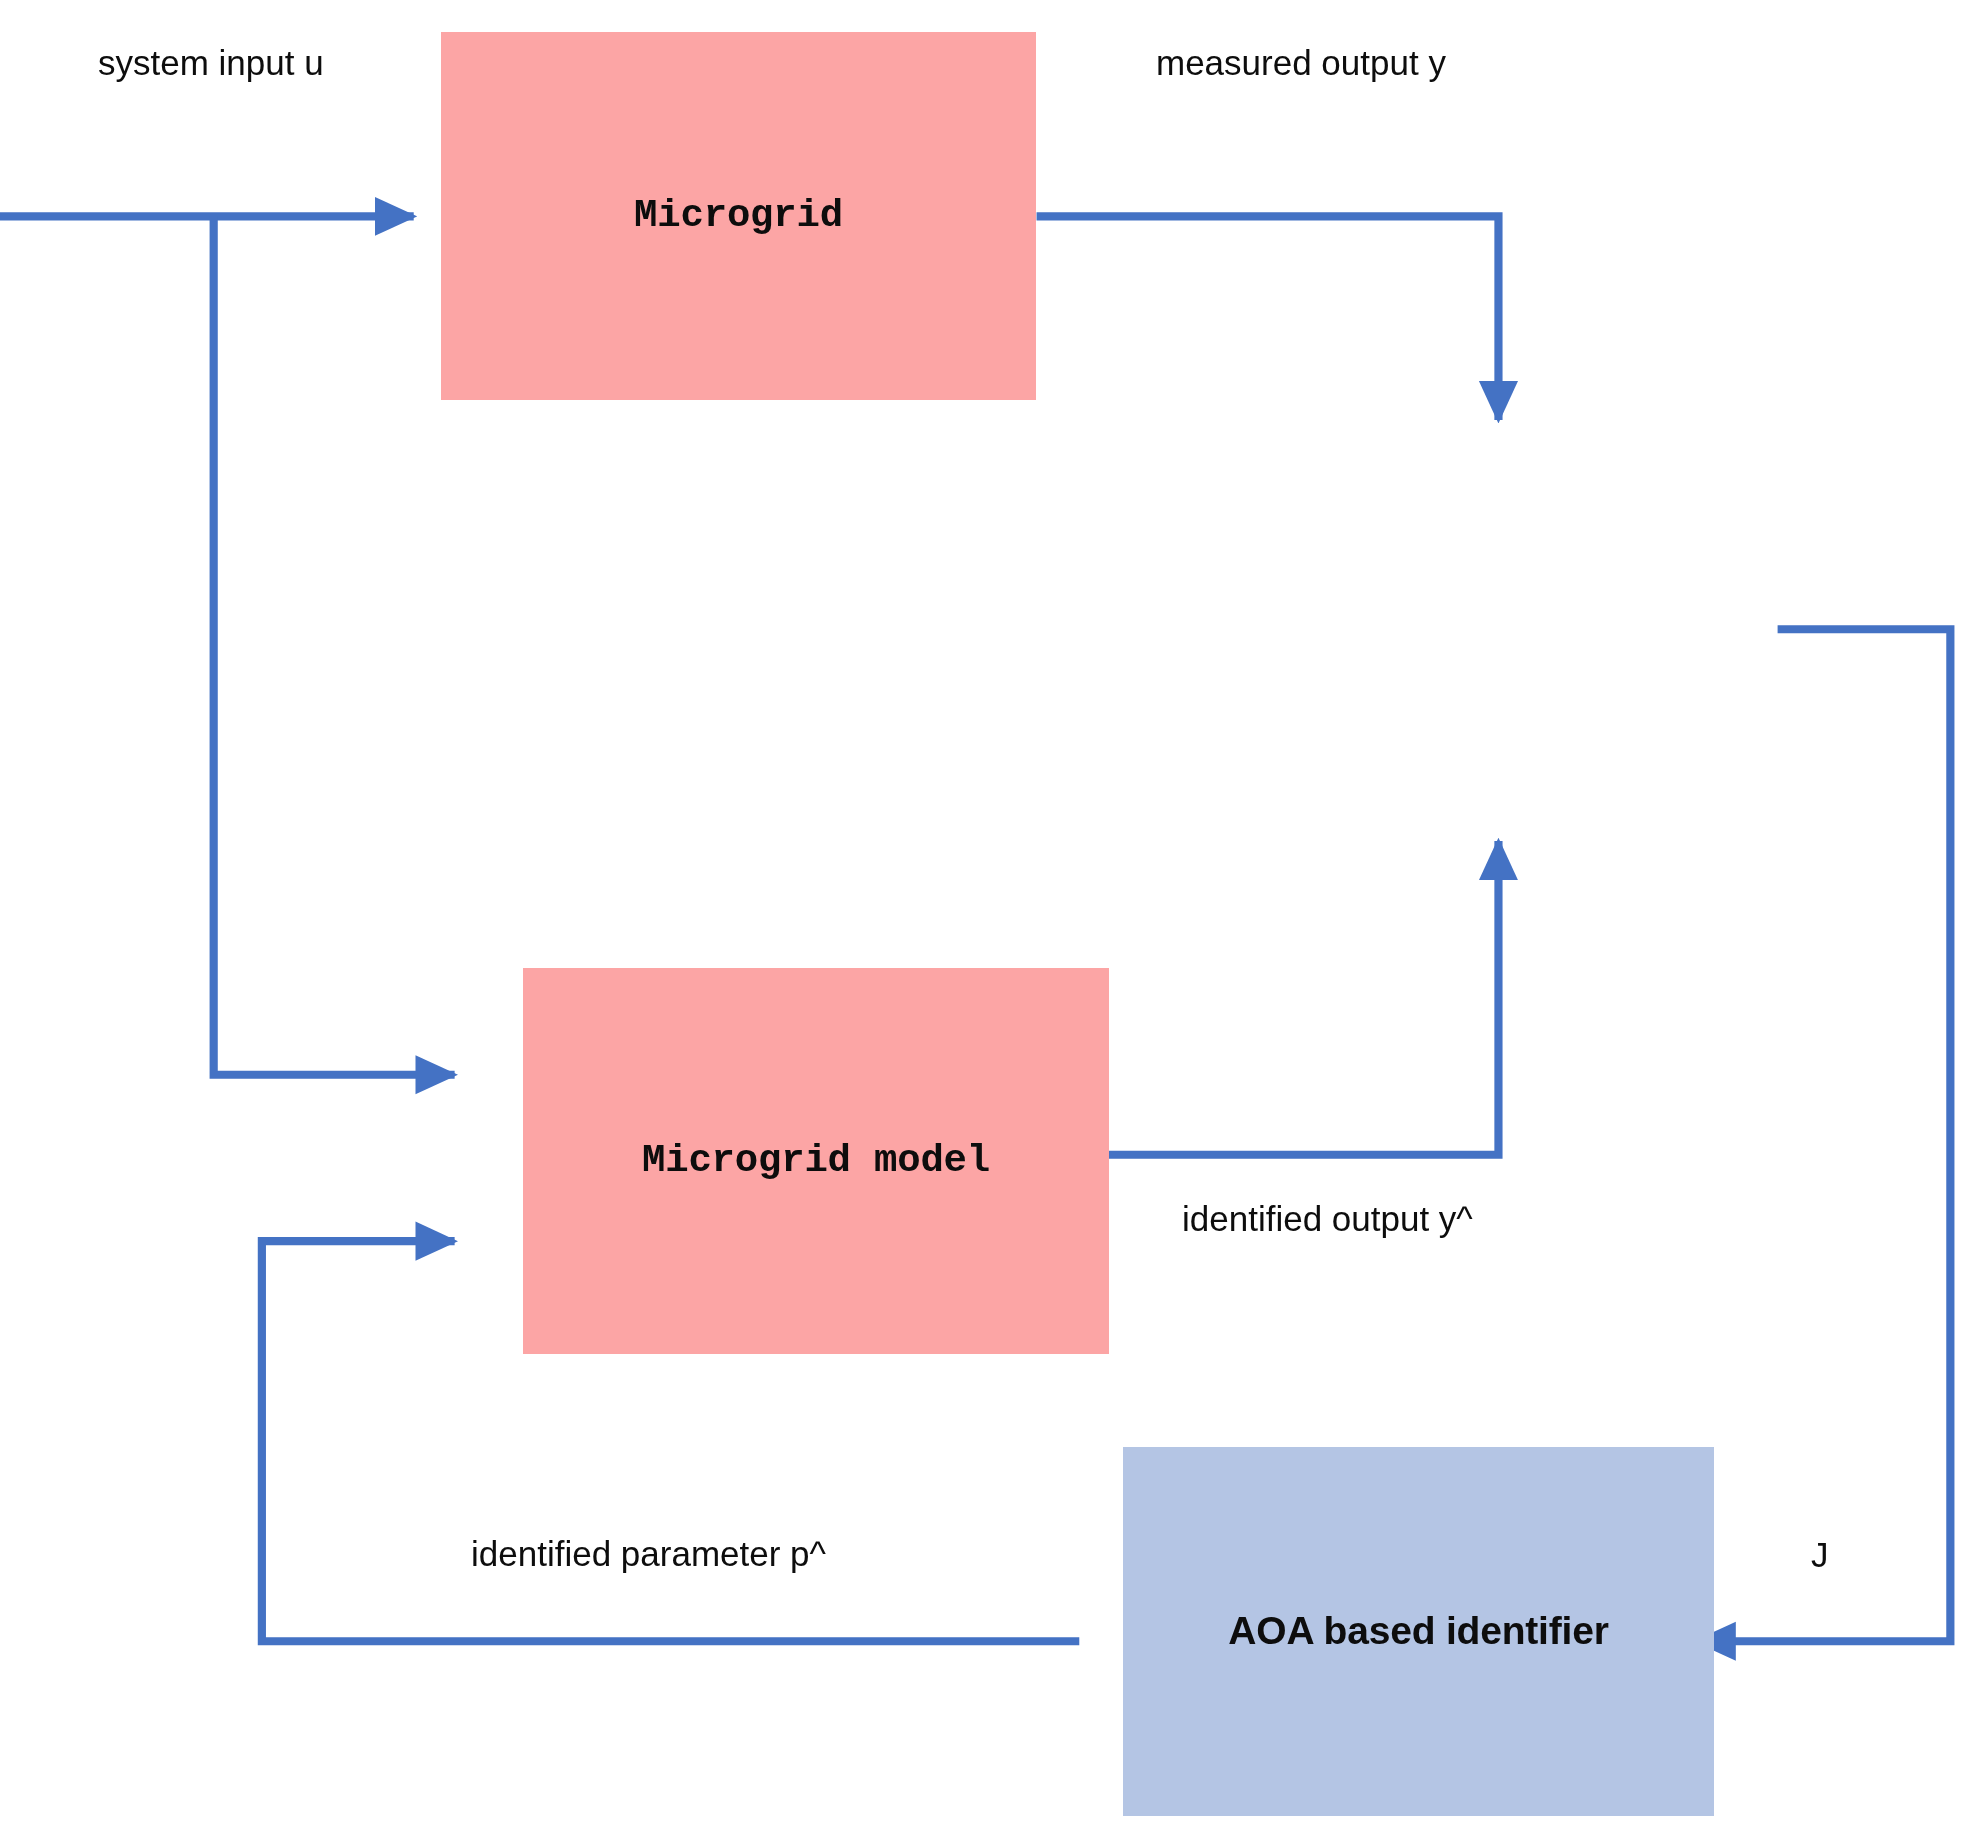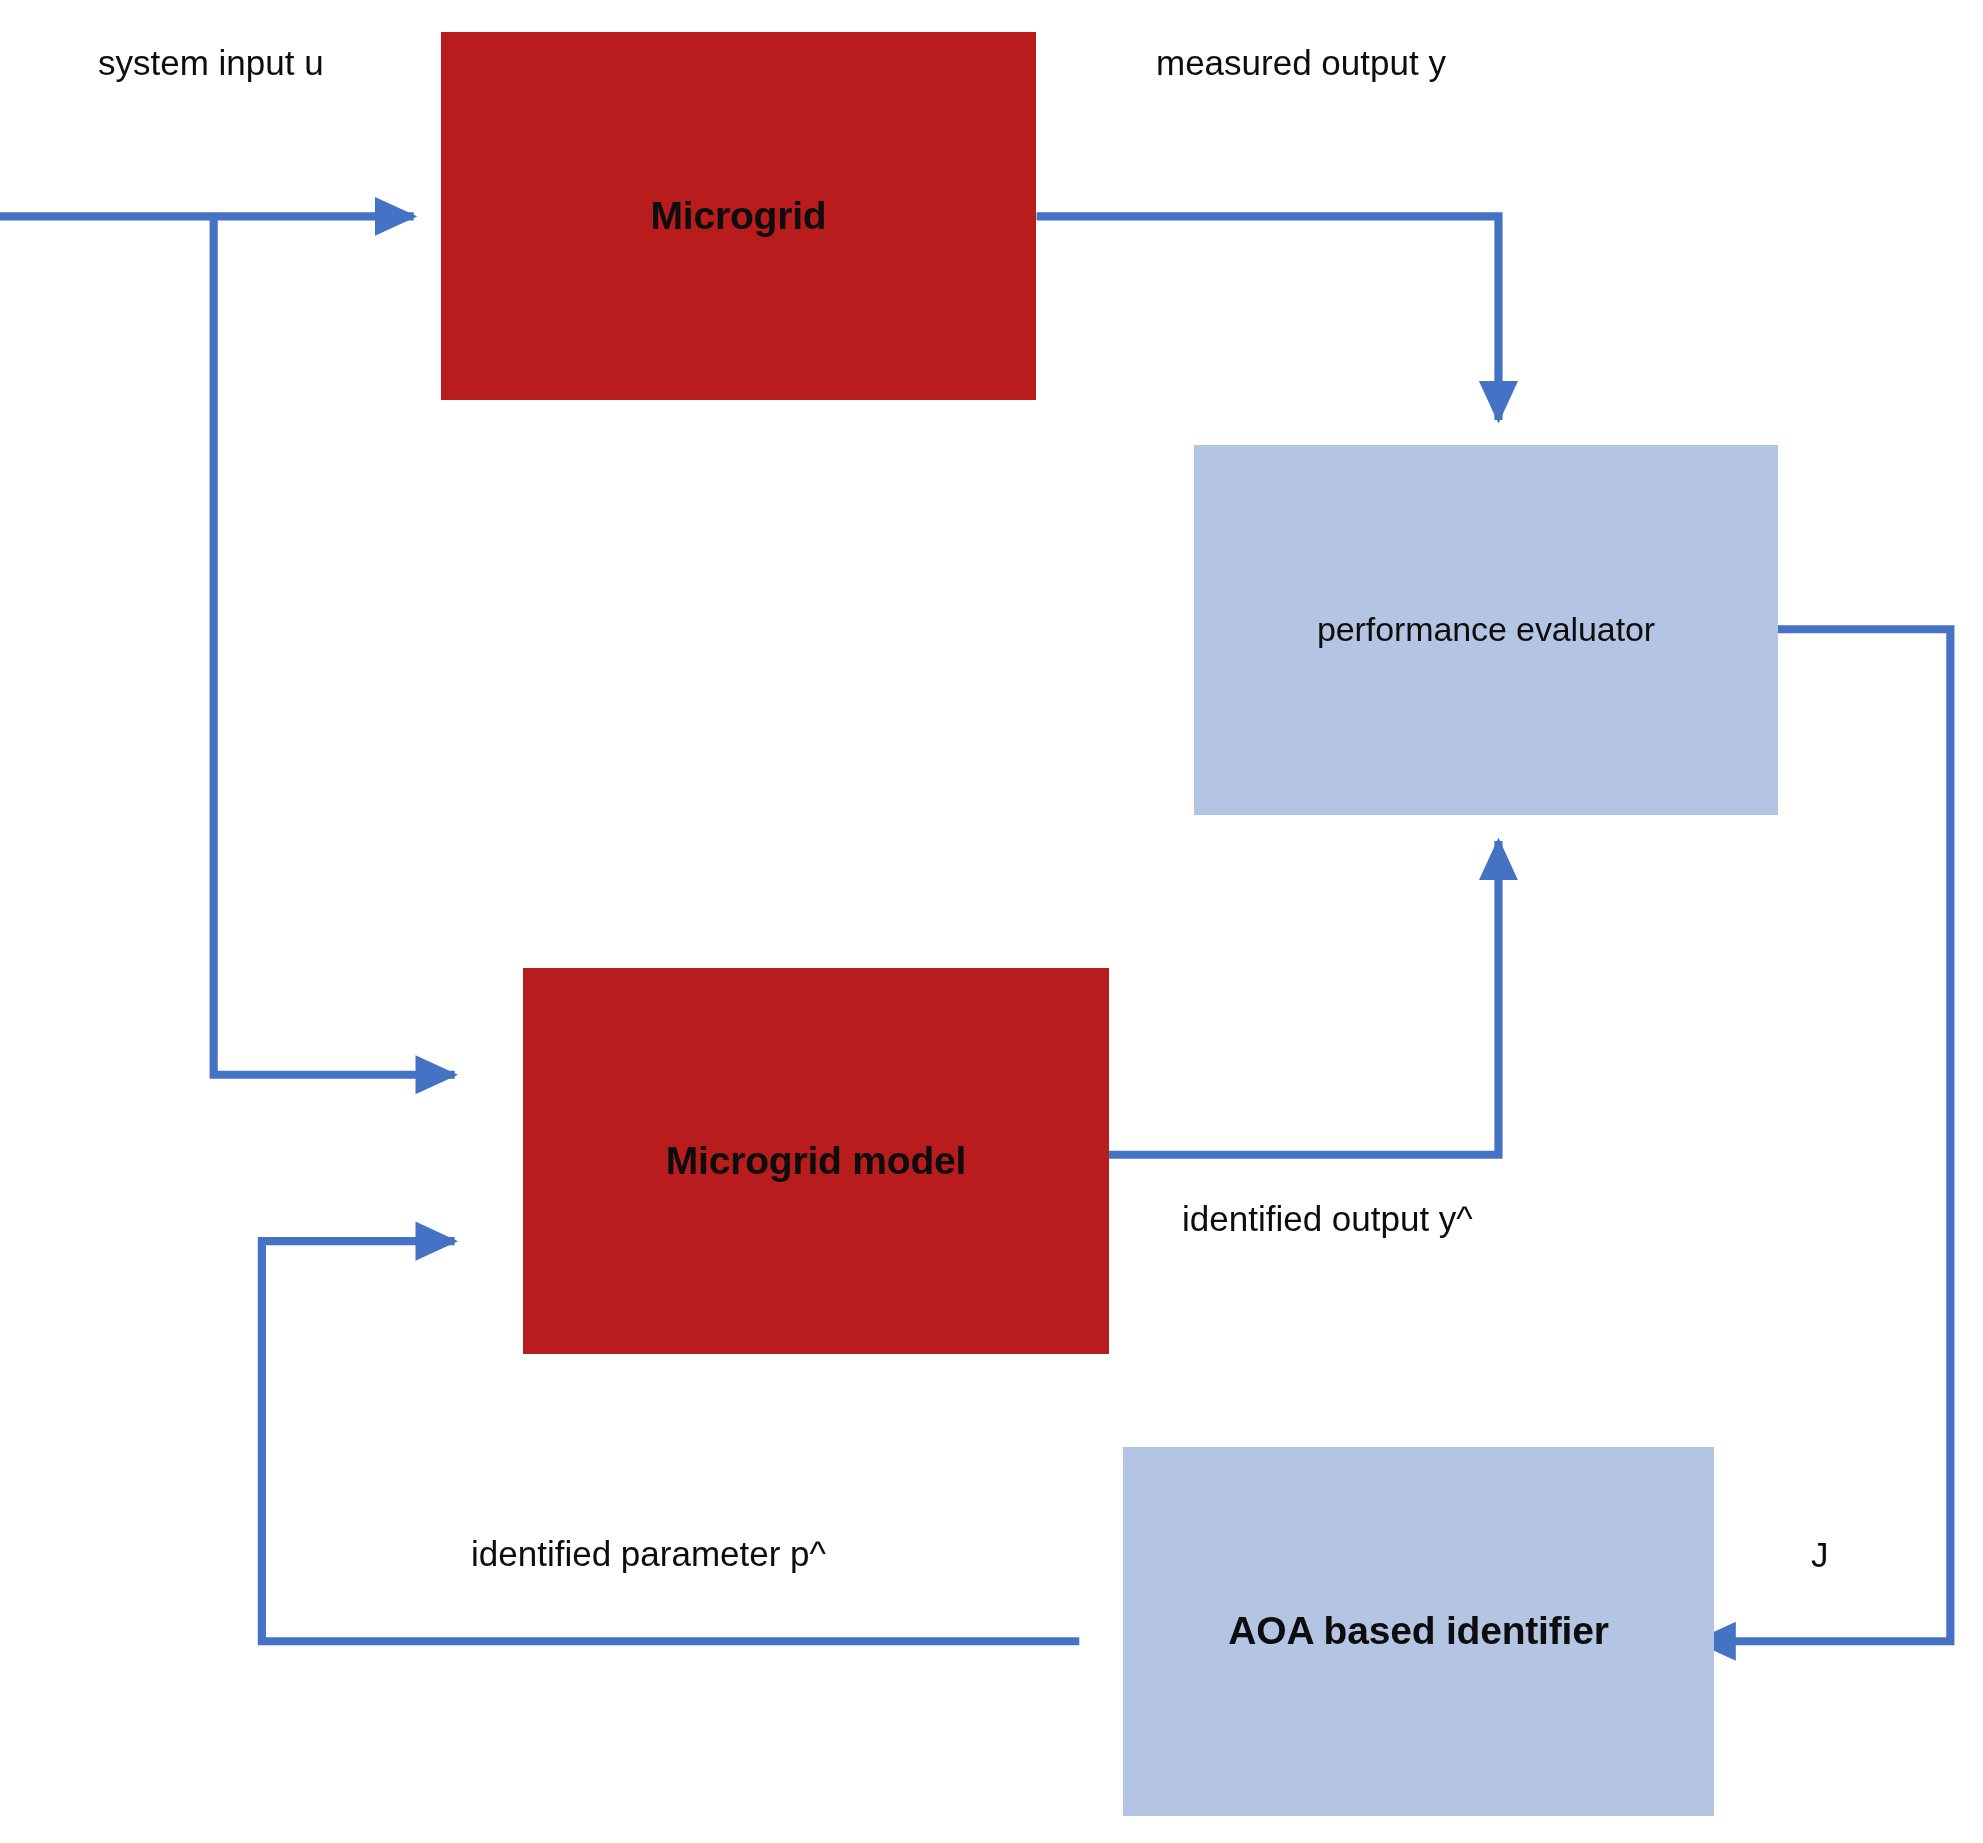--- a/index.html
+++ b/index.html
@@ -26,21 +26,22 @@
     box-sizing: border-box;
     text-align: center;
     z-index: 3;
   }
   .block-label {
     display: block;
     line-height: 1.15;
     color: #0d0d0d;
   }
   .block.plant {
-    background: #b91c1c;
+    background: #fca5a5;
+    font-family: Liberation Mono, monospace;
   }
   .block.algo {
     background: #b4c5e4;
   }
   .label-bold .block-label {
     font-weight: bold;
     font-size: 39px;
     letter-spacing: -0.2px;
   }
   .label-regular .block-label {
@@ -92,23 +93,20 @@
       <path d="M 1955 692 L 2145 692 L 2145 1805 L 1866 1805" marker-end="url(#arrow-right)"></path>
 
       <path d="M 1187 1805 L 288 1805 L 288 1365 L 500 1365" marker-end="url(#arrow-right)"></path>
     </g>
   </svg>
 
   <div class="block plant label-bold" style="left:441px; top:32px; width:595px; height:368px;">
     <span class="block-label">Microgrid</span>
   </div>
 
-  <div class="block algo label-regular" style="left:1194px; top:445px; width:584px; height:370px;">
-    <span class="block-label">performance evaluator</span>
-  </div>
 
   <div class="block plant label-bold" style="left:482px; top:968px; width:586px; height:386px;margin-left:41px;">
     <span class="block-label">Microgrid model</span>
   </div>
 
   <div class="block algo label-bold" style="left:1079px; top:1447px; width:591px; height:369px;margin-left:44px;">
     <span class="block-label">AOA based identifier</span>
   </div>
 
   <div class="edge-label" style="left:98px; top:44px;">system input u</div>

